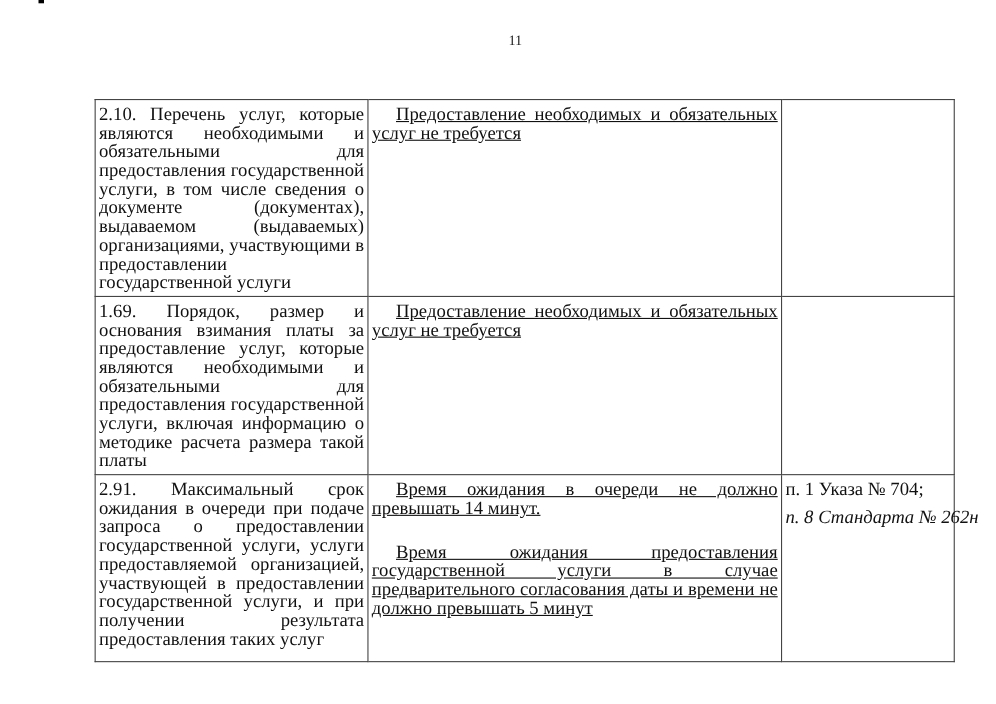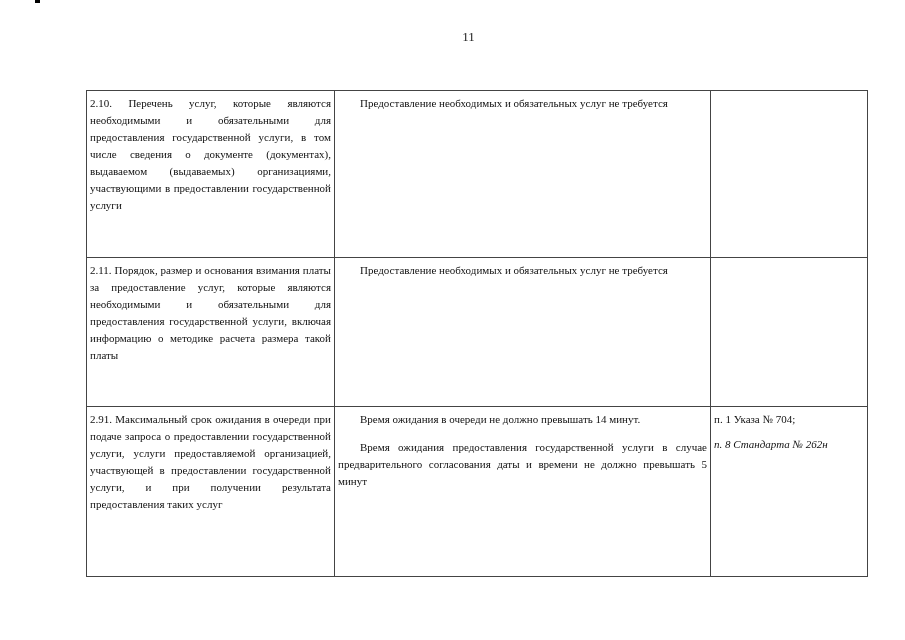--- a/index.html
+++ b/index.html
@@ -11,51 +11,51 @@
     .page-number {
       position: absolute; top: 29px; left: 16px; width: 905px; text-align: center;
       font-size: 13px; color: #222;
     }
     .doc-table {
       position: absolute; left: 86px; top: 90px; border-collapse: collapse;
       table-layout: fixed; width: 779px;
     }
     .doc-table td {
       border: 1px solid #444; vertical-align: top; padding: 4px 3px 4px 3px;
-      font-size: 11px; line-height: 17px;
+      font-size: 17px; line-height: 17px;
     }
     .c1 { width: 241px; text-align: justify; text-align-last: left; }
     .c2 { width: 369px; text-align: justify; }
     .c3 { width: 150px; }
     .r1 td { height: 158px; }
     .r2 td { height: 140px; }
     .r3 td { height: 161px; }
-    .para { text-indent: 22px; margin: 0; }
-    .para + .para { margin-top: 11px; }
+    .para { text-indent: 22px; margin: 0; text-decoration: underline; }
+    .para + .para { margin-top: 23px; }
     .ref { margin: 0; white-space: nowrap; }
     .ref + .ref { margin-top: 8px; font-style: italic; }
   </style>
 </head>
 <body>
 
 <div class="corner-mark"></div>
 
 <div class="page-number">11</div>
 
 <table class="doc-table">
   <tbody>
       <tr class="r1">
     <td class="c1">2.10. Перечень услуг, которые являются необходимыми и обязательными для предоставления государственной услуги, в том числе сведения о документе (документах), выдаваемом (выдаваемых) организациями, участвующими в предоставлении государственной услуги</td>
     <td class="c2">
       <p class="para">Предоставление необходимых и обязательных услуг не требуется</p>
     </td>
     <td class="c3"></td>
   </tr>
   <tr class="r2">
-    <td class="c1">2.11. Порядок, размер и основания взимания платы за предоставление услуг, которые являются необходимыми и обязательными для предоставления государственной услуги, включая информацию о методике расчета размера такой платы</td>
+    <td class="c1">1.69. Порядок, размер и основания взимания платы за предоставление услуг, которые являются необходимыми и обязательными для предоставления государственной услуги, включая информацию о методике расчета размера такой платы</td>
     <td class="c2">
       <p class="para">Предоставление необходимых и обязательных услуг не требуется</p>
     </td>
     <td class="c3"></td>
   </tr>
   <tr class="r3">
     <td class="c1">2.91. Максимальный срок ожидания в очереди при подаче запроса о предоставлении государственной услуги, услуги предоставляемой организацией, участвующей в предоставлении государственной услуги, и при получении результата предоставления таких услуг</td>
     <td class="c2">
       <p class="para">Время ожидания в очереди не должно превышать 14 минут.</p>
       <p class="para">Время ожидания предоставления государственной услуги в случае предварительного согласования даты и времени не должно превышать 5 минут</p>

